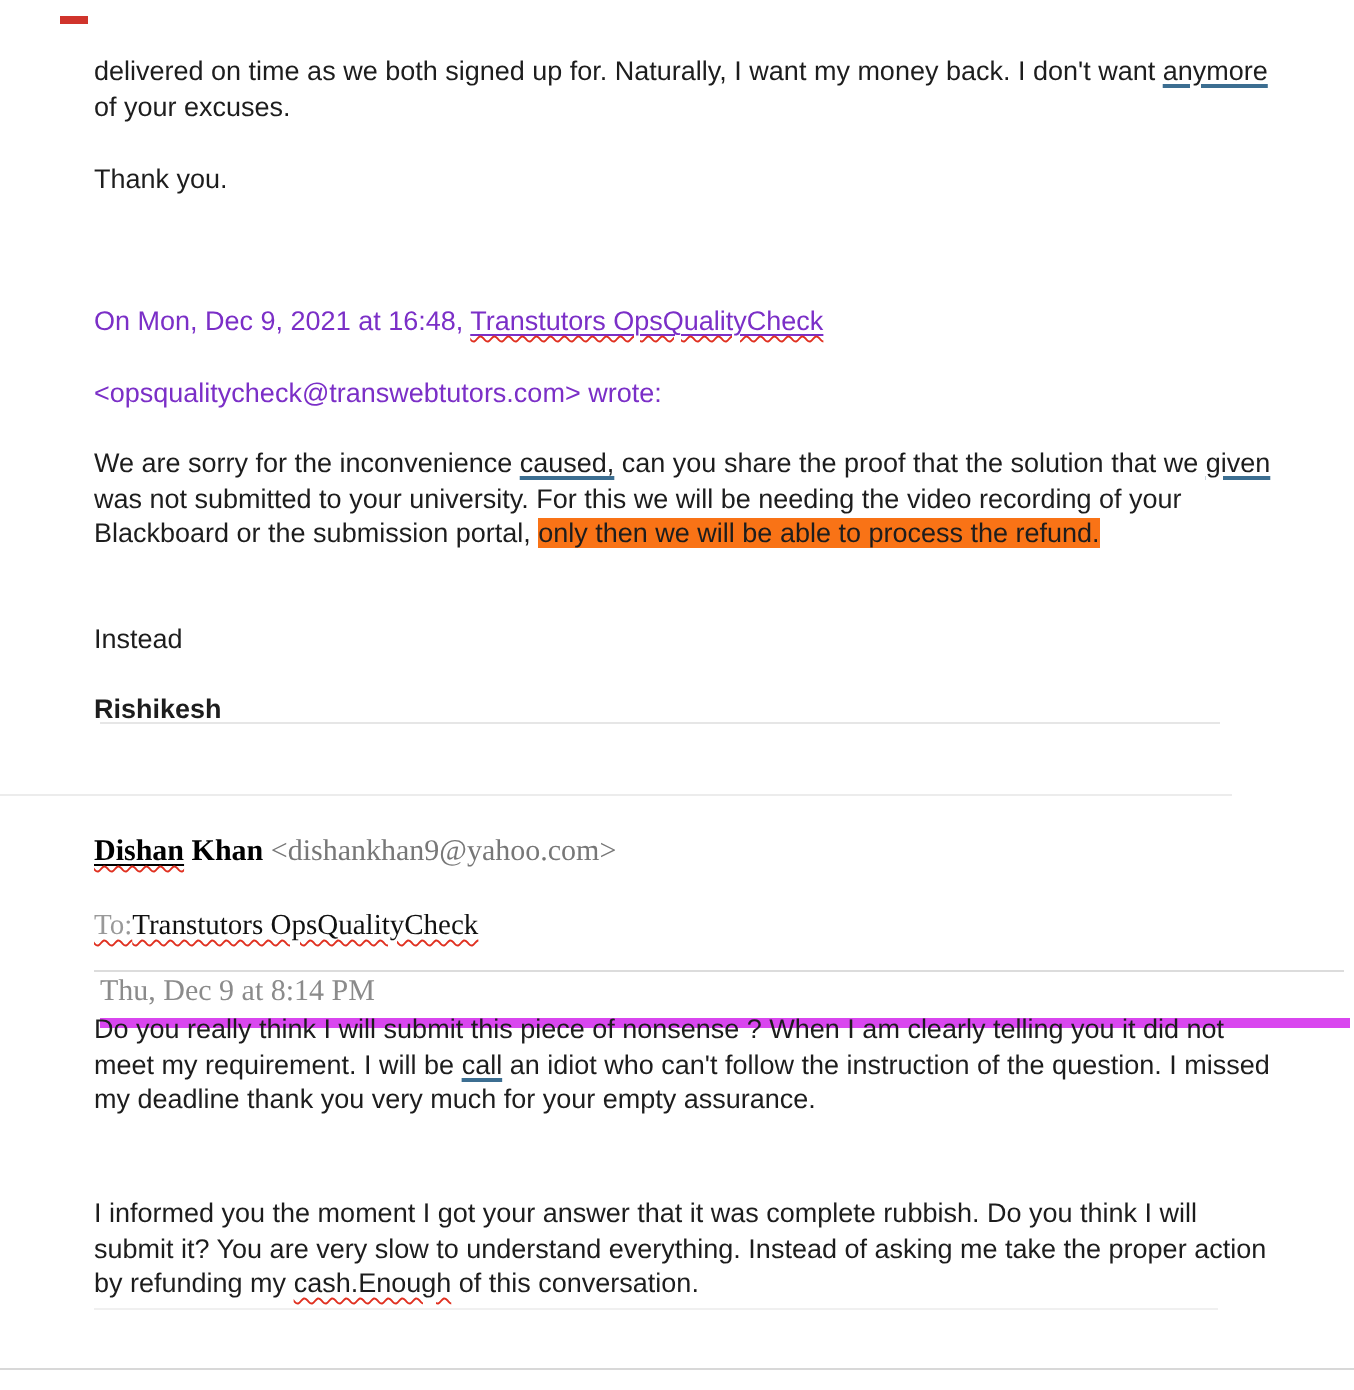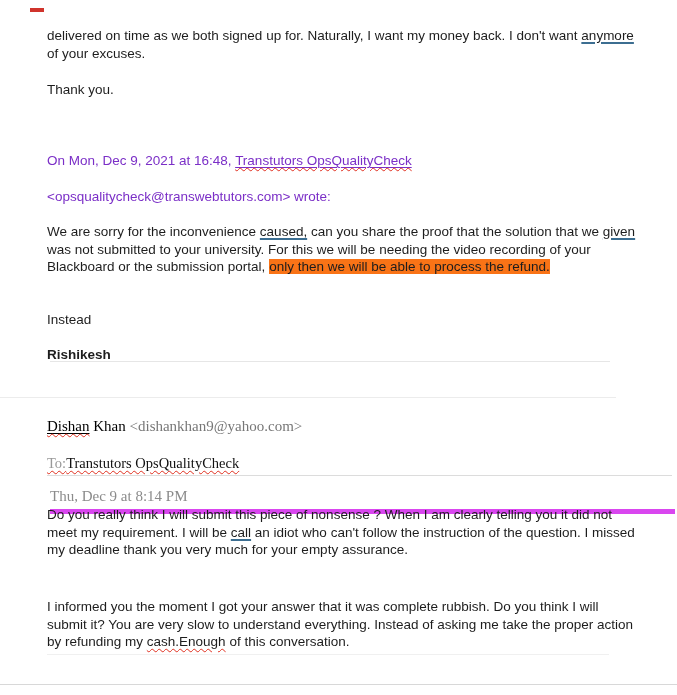--- a/index.html
+++ b/index.html
@@ -40,25 +40,25 @@
     text-underline-offset: 2px;
   }
   .hl { background: #f97316; }
   .divider { position: absolute; height: 0; border-top: 1px solid #e6e6e6; }
   .serif { font-family: "Liberation Serif", serif; }
   .red-mark {
     position: absolute; left: 30px; top: 8px;
     width: 14px; height: 4px; background: #d0342c;
   }
   .name-row { left: 47px; top: 418px; font-size: 15px; }
-  .name-bold { font-weight: normal; color: #000; }
+  .name-bold { font-weight: bold; color: #000; }
   .email-gray { color: #777777; }
   .to-row {
     left: 47px; top: 455px; width: 625px;
-    font-size: 14.5px; padding-bottom: 3px;
+    font-size: 14.5px; padding-bottom: 13px;
     border-bottom: 1px solid #dcdcdc;
   }
   .to-label { color: #999999; }
   .to-value { color: #111111; }
   .date-row {
     left: 50px; top: 488px; width: 625px;
     font-size: 15px; color: #8b8b8b;
     padding-bottom: 4px;
     border-bottom: 5px solid #d946ef;
   }

